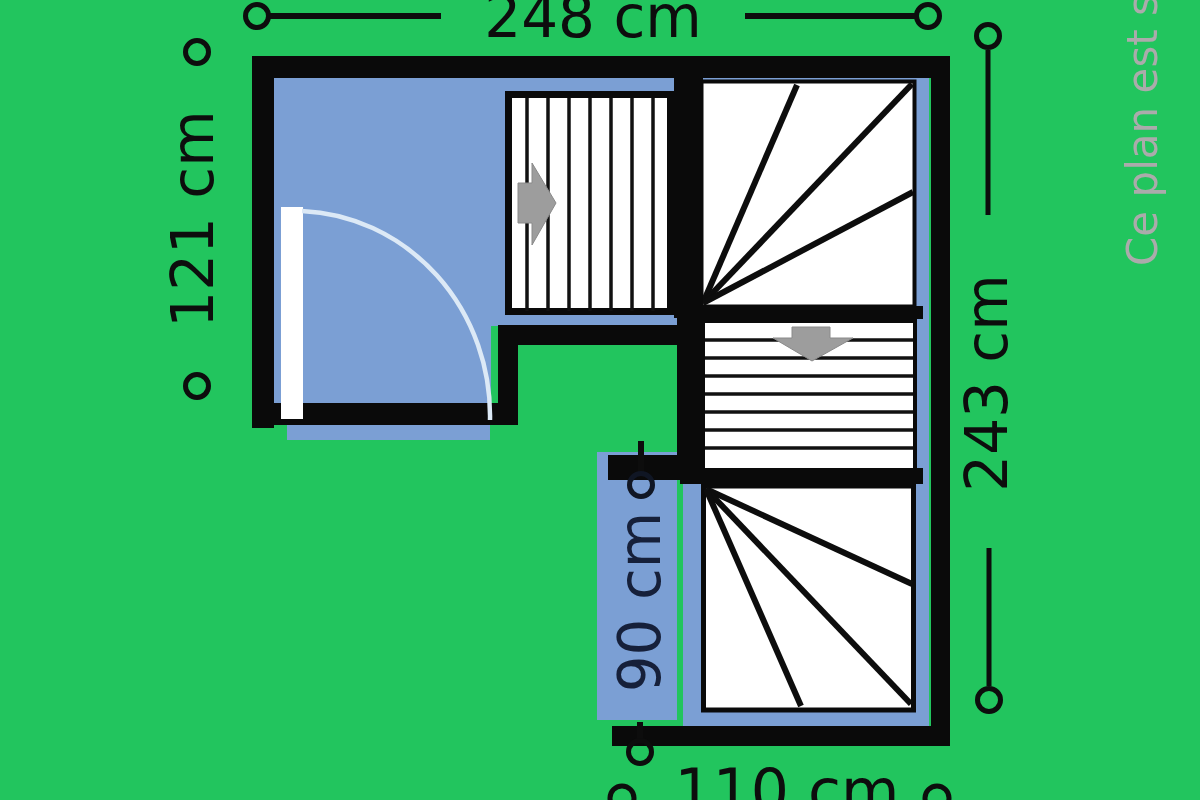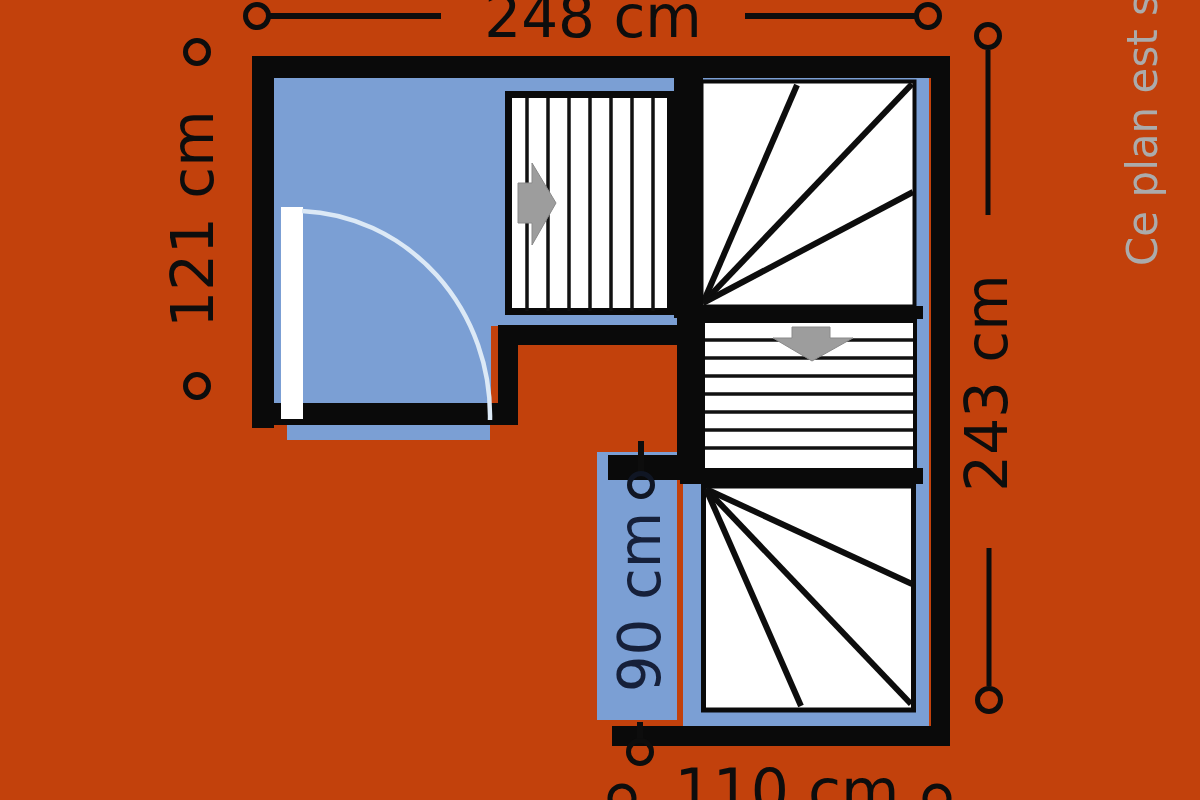--- a/index.html
+++ b/index.html
@@ -1,16 +1,16 @@
 <!DOCTYPE html>
 <html><head>
 <meta charset="utf-8">
 <style>
   html,body{margin:0;padding:0;background:#ffffff;}
-  #stage{position:relative;width:1200px;height:800px;overflow:hidden;background:#c2410c;
+  #stage{position:relative;width:1200px;height:800px;overflow:hidden;background:#22c55e;
          font-family:"DejaVu Sans",sans-serif;}
   svg{display:block;}
   text{font-family:"DejaVu Sans",sans-serif;}
   .dim-text{fill:#0d0d0d;font-size:58px;}
   .dim-stroke{stroke:#0d0d0d;}
 </style>
 </head>
 <body>
 
 <div id="stage">

